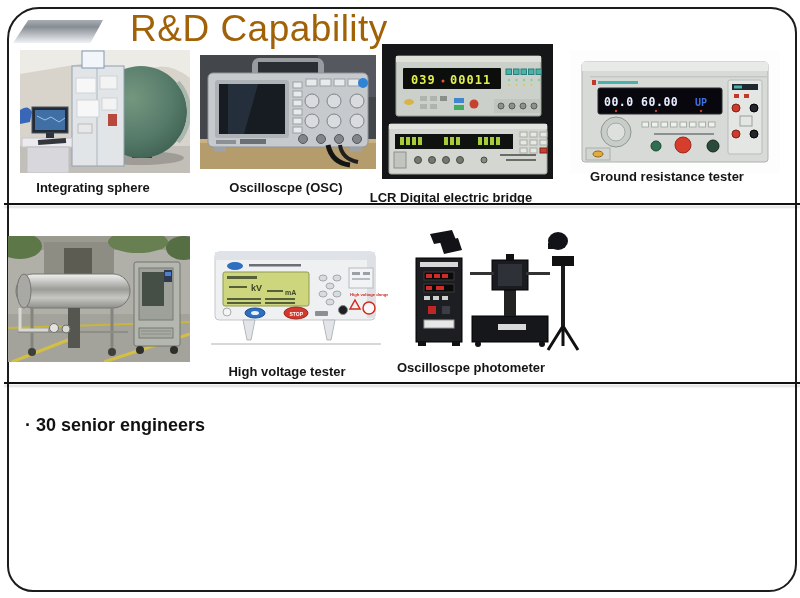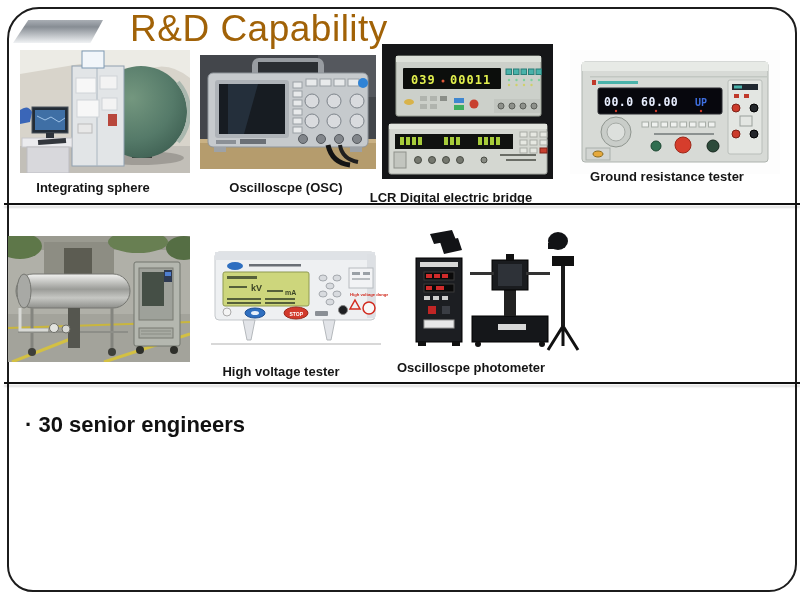--- a/index.html
+++ b/index.html
@@ -24,21 +24,21 @@
     position:absolute;left:4px;width:796px;height:2px;background:#111;
     box-shadow:0 3px 2px rgba(0,0,0,0.14);z-index:5;
   }
   .photo{position:absolute;}
   .eq-label{
     position:absolute;font-size:13px;font-weight:bold;color:#151515;
     text-align:center;white-space:nowrap;
   }
   .bullets{
     position:absolute;left:25px;top:416px;width:300px;
-    font-size:22px;font-weight:bold;color:#111;line-height:18.5px;
+    font-size:18px;font-weight:bold;color:#111;line-height:18.5px;
   }
   svg text{font-family:"DejaVu Sans Mono",monospace;}
   svg .lbl{font-family:"Liberation Sans",sans-serif;}
 </style>
 </head>
 <body>
 
 <div class="slide">
 
   <div class="frame"></div>
@@ -402,21 +402,21 @@
       <rect x="126" y="44" width="24" height="3" fill="#333"></rect>
       <rect x="106" y="26" width="8" height="6" fill="#111"></rect>
     </g>
     <g>
       <rect x="152" y="28" width="22" height="10" fill="#111"></rect>
       <rect x="161" y="38" width="4" height="60" fill="#1a1a1a"></rect>
       <path d="M163,98 L148,122 M163,98 L178,122 M163,98 L163,118" stroke="#111" stroke-width="3" fill="none"></path>
     </g>
   </svg>
 
-  <div class="eq-label" style="left:201px;top:364px;width:160px">High voltage tester</div>
+  <div class="eq-label" style="left:207px;top:364px;width:160px">High voltage tester</div>
   <div class="eq-label" style="left:381px;top:360px;width:180px">Oscilloscpe photometer</div>
 
   <div class="hline" style="top:382px"></div>
 
   <div class="bullets">
     <div>· 30 senior engineers</div>
   </div>
 
 </div>
 

